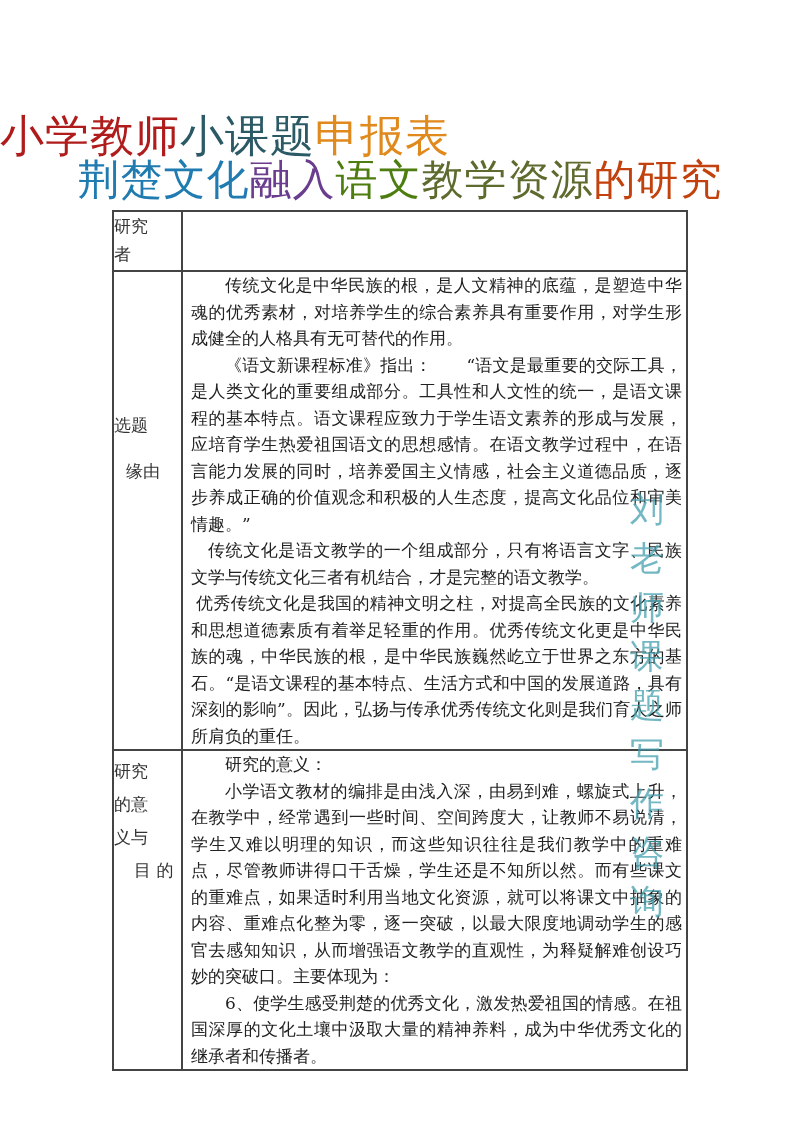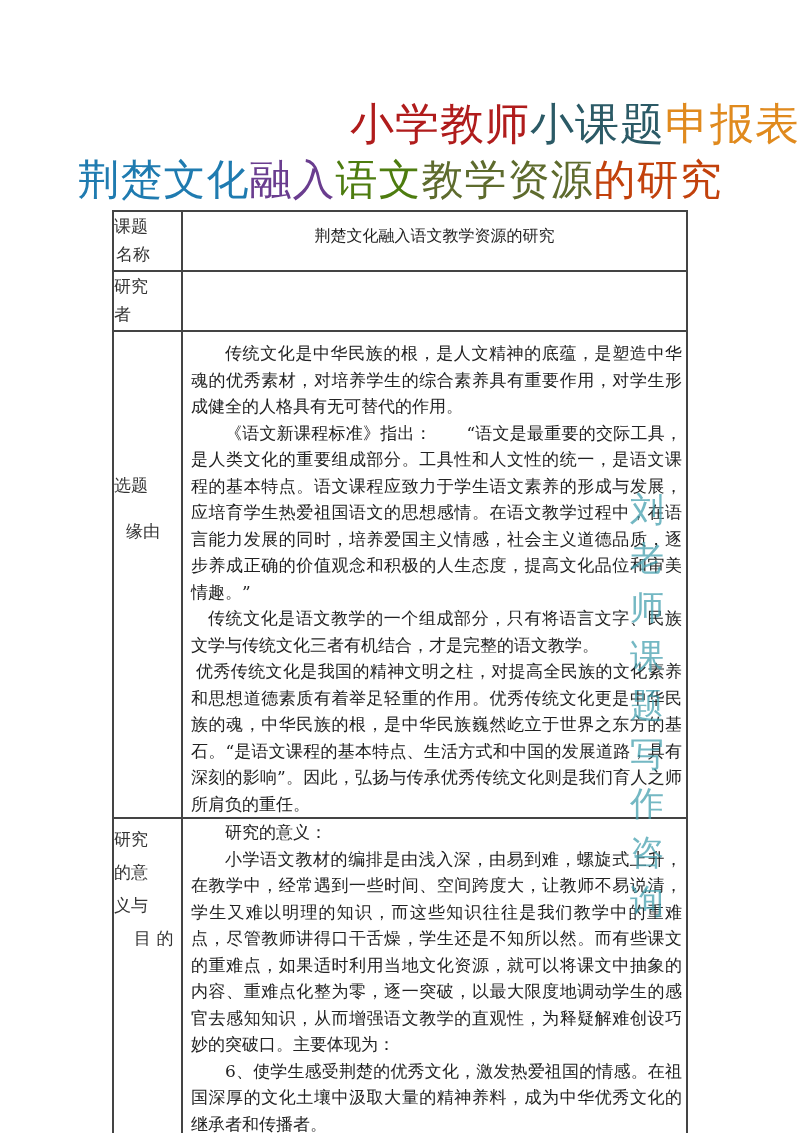--- a/index.html
+++ b/index.html
@@ -1,18 +1,18 @@
 <!DOCTYPE html>
 <html><head>
 <meta charset="utf-8">
 <style>
   html, body { margin: 0; padding: 0; background: #ffffff; }
   body { width: 800px; height: 1133px; position: relative; overflow: hidden;
          font-family: "DejaVu Serif", "Liberation Serif", serif; color: #222; }
-  .title1 { position: absolute; top: 96px; left: 0; width: 800px; text-align: right;
+  .title1 { position: absolute; top: 108px; left: 0; width: 800px; text-align: left;
             font-size: 44px; line-height: 56px; letter-spacing: 1px; white-space: nowrap; }
   .title2 { position: absolute; top: 152px; left: 0; width: 800px; text-align: center;
             font-size: 42px; line-height: 56px; letter-spacing: 1px; white-space: nowrap; }
   .title1 span, .title2 span { font-family: "DejaVu Sans", "Liberation Sans", sans-serif; }
   table.form { position: absolute; top: 210px; left: 112px; width: 574px;
                border-collapse: collapse; table-layout: fixed; }
   table.form td { border: 2px solid #444; vertical-align: top; padding: 0; }
   table.form col.c1 { width: 69px; }
   table.form col.c2 { width: 505px; }
   .label { font-size: 17px; line-height: 28px; padding: 4px 6px 0 8px; color: #333; }
@@ -39,46 +39,37 @@
   <span style="color:#1f7bb0">荆楚文化</span><span style="color:#6a3d8f">融入</span><span style="color:#4d7c0f">语文</span><span style="color:#5e6b2e">教学资源</span><span style="color:#c2410c">的研究</span>
 </div>
 
 <table class="form">
   <colgroup>
       <col class="c1">
       <col class="c2">
     </colgroup>
 
   <tbody>
-      <tr style="height:60px;">
-    <td class="label">
-      <div>课题</div>
-      <div style="padding-left:2px;">名称</div>
-    </td>
-    <td>
-      <div class="value-title">荆楚文化融入语文教学资源的研究</div>
-    </td>
-  </tr>
 
   <tr style="height:60px;">
     <td class="label">
       <div>研究</div>
       <div>者</div>
     </td>
     <td>
       <div></div>
     </td>
   </tr>
 
   <tr style="height:437px;">
     <td class="label" style="vertical-align:top; padding-top:130px;margin-left:48px;">
       <div style="line-height:46px;">选题</div>
       <div style="line-height:46px;padding-left:12px;">缘由</div>
     </td>
-    <td style="padding-top:8px;">
+    <td style="padding-top:0;">
       <p class="para indent">传统文化是中华民族的根，是人文精神的底蕴，是塑造中华魂的优秀素材，对培养学生的综合素养具有重要作用，对学生形成健全的人格具有无可替代的作用。</p>
       <p class="para indent">《语文新课程标准》指出：　　“语文是最重要的交际工具，是人类文化的重要组成部分。工具性和人文性的统一，是语文课程的基本特点。语文课程应致力于学生语文素养的形成与发展，应培育学生热爱祖国语文的思想感情。在语文教学过程中，在语言能力发展的同时，培养爱国主义情感，社会主义道德品质，逐步养成正确的价值观念和积极的人生态度，提高文化品位和审美情趣。”</p>
       <p class="para indent1">传统文化是语文教学的一个组成部分，只有将语言文字、民族文学与传统文化三者有机结合，才是完整的语文教学。</p>
       <p class="para indent-sm">优秀传统文化是我国的精神文明之柱，对提高全民族的文化素养和思想道德素质有着举足轻重的作用。优秀传统文化更是中华民族的魂，中华民族的根，是中华民族巍然屹立于世界之东方的基石。“是语文课程的基本特点、生活方式和中国的发展道路，具有深刻的影响”。因此，弘扬与传承优秀传统文化则是我们育人之师所肩负的重任。</p>
     </td>
   </tr>
 
   <tr style="height:291px;">
     <td class="label" style="padding-top:4px;">
       <div style="line-height:33px;">研究</div>

